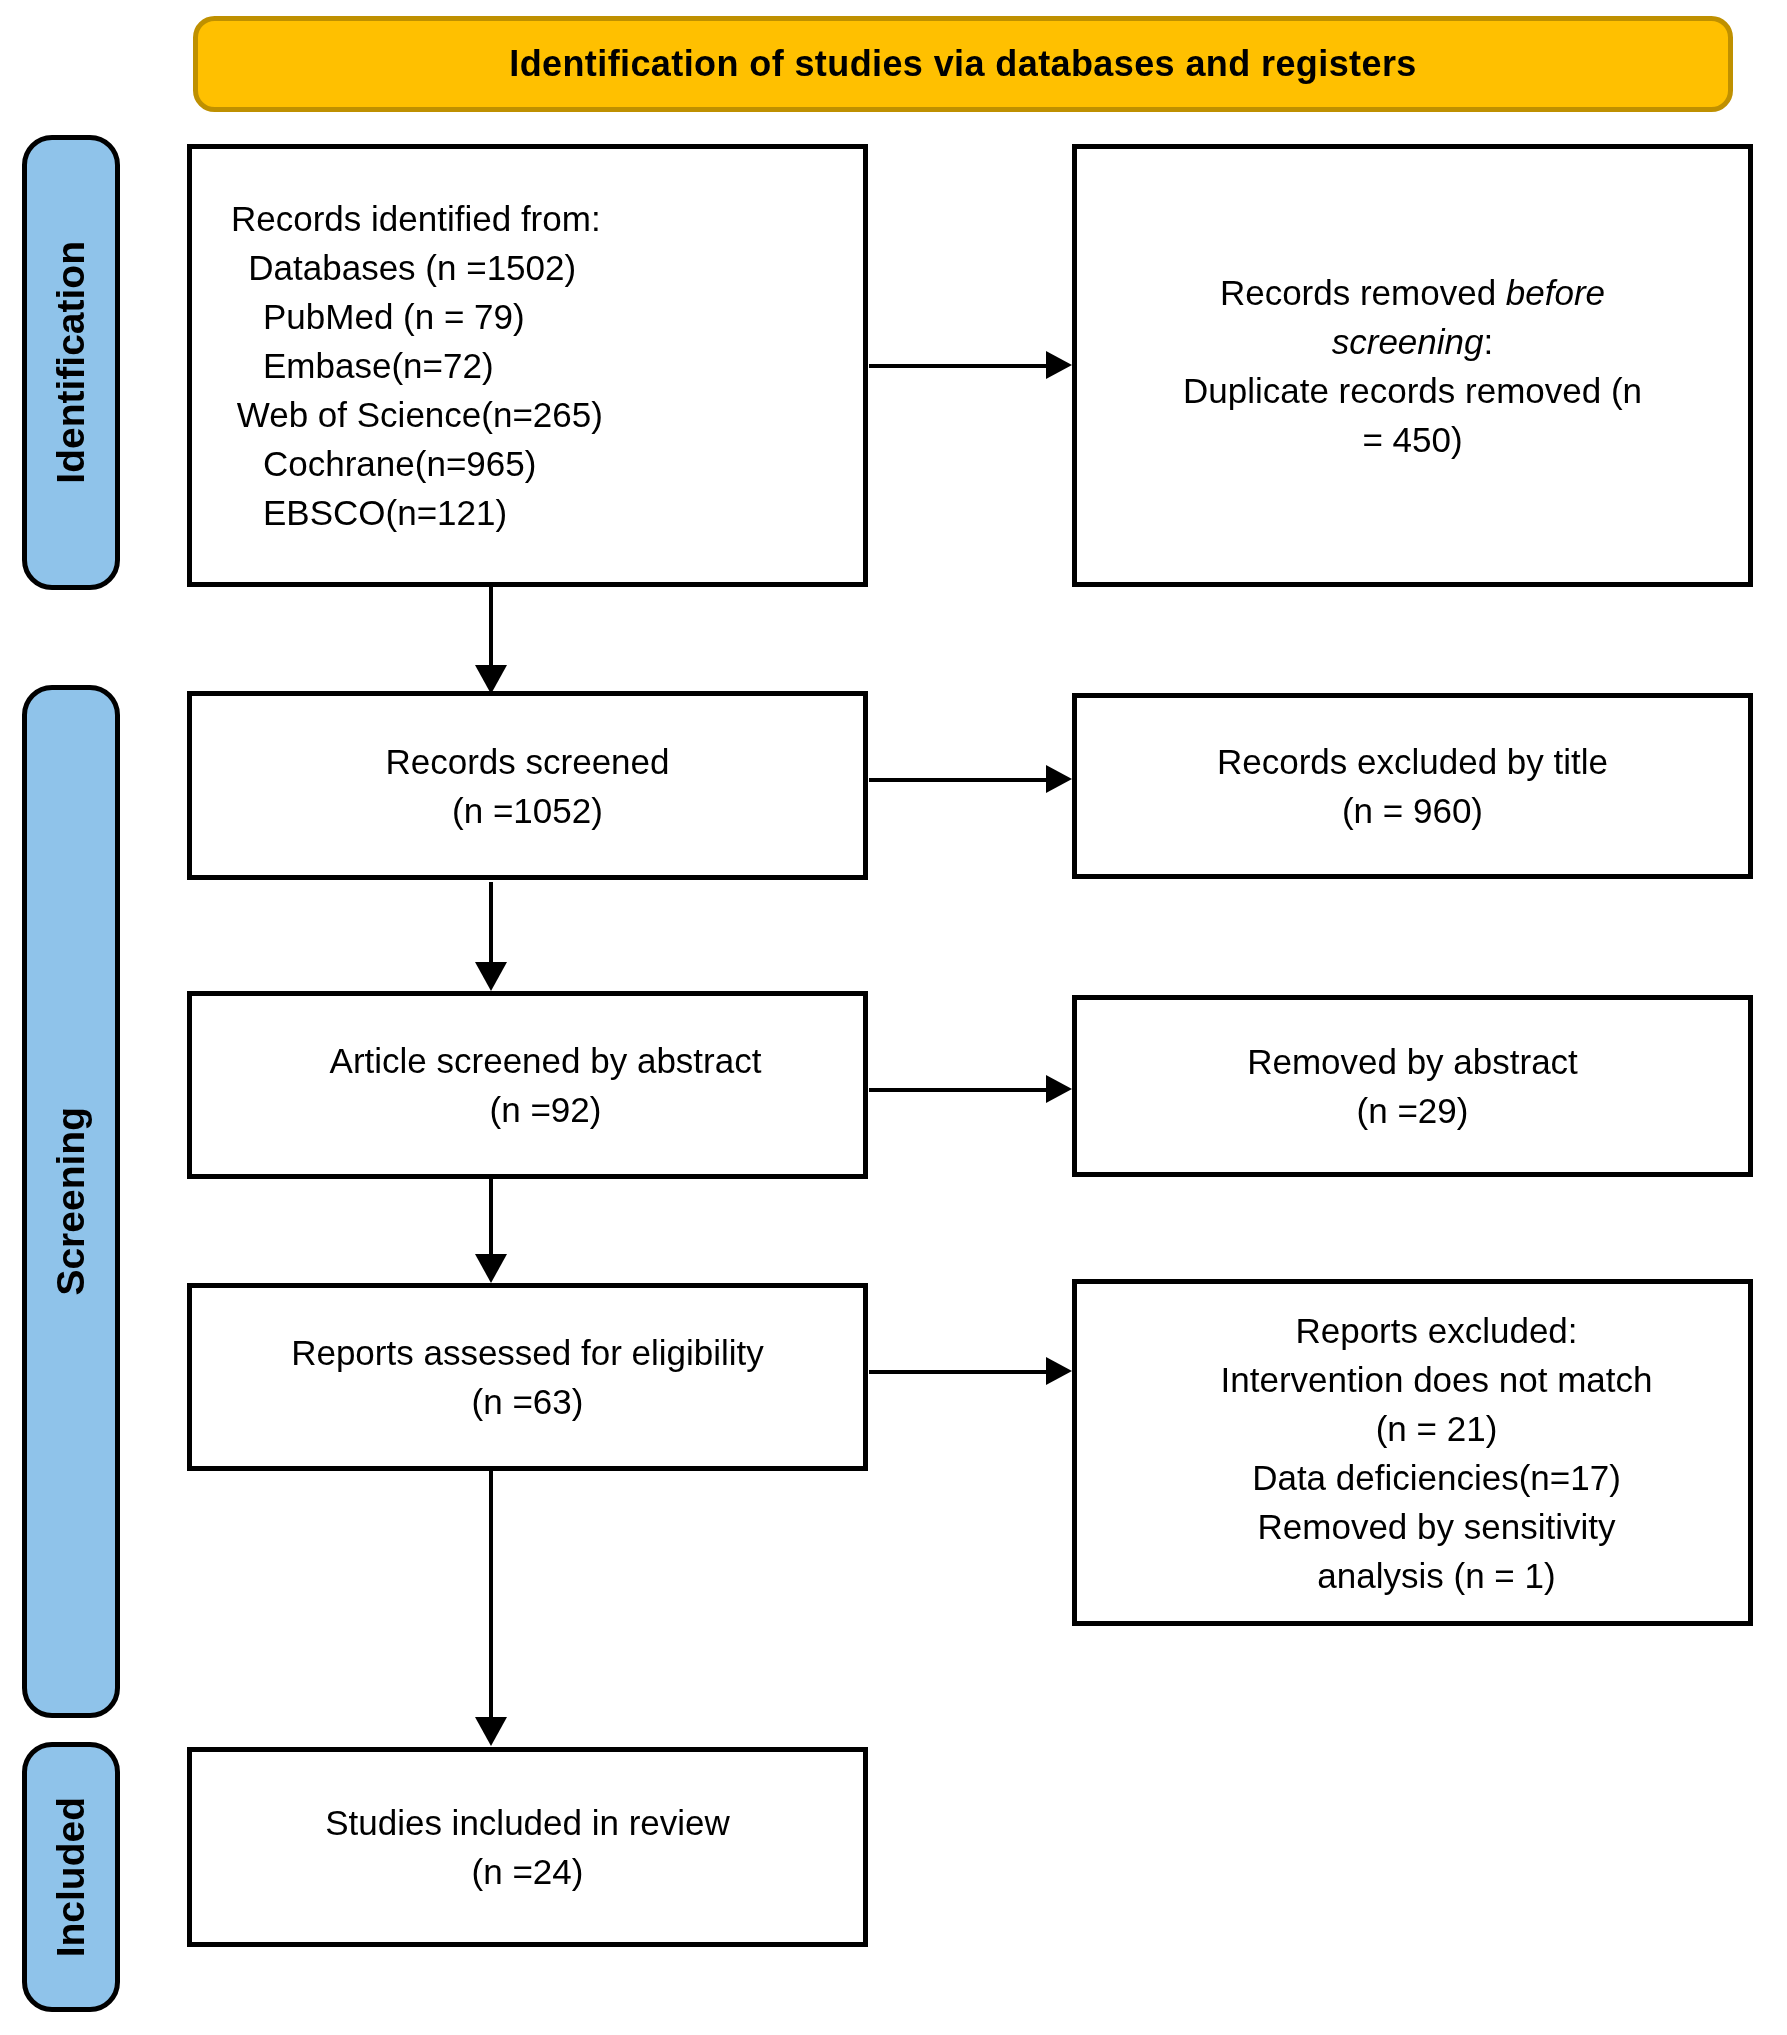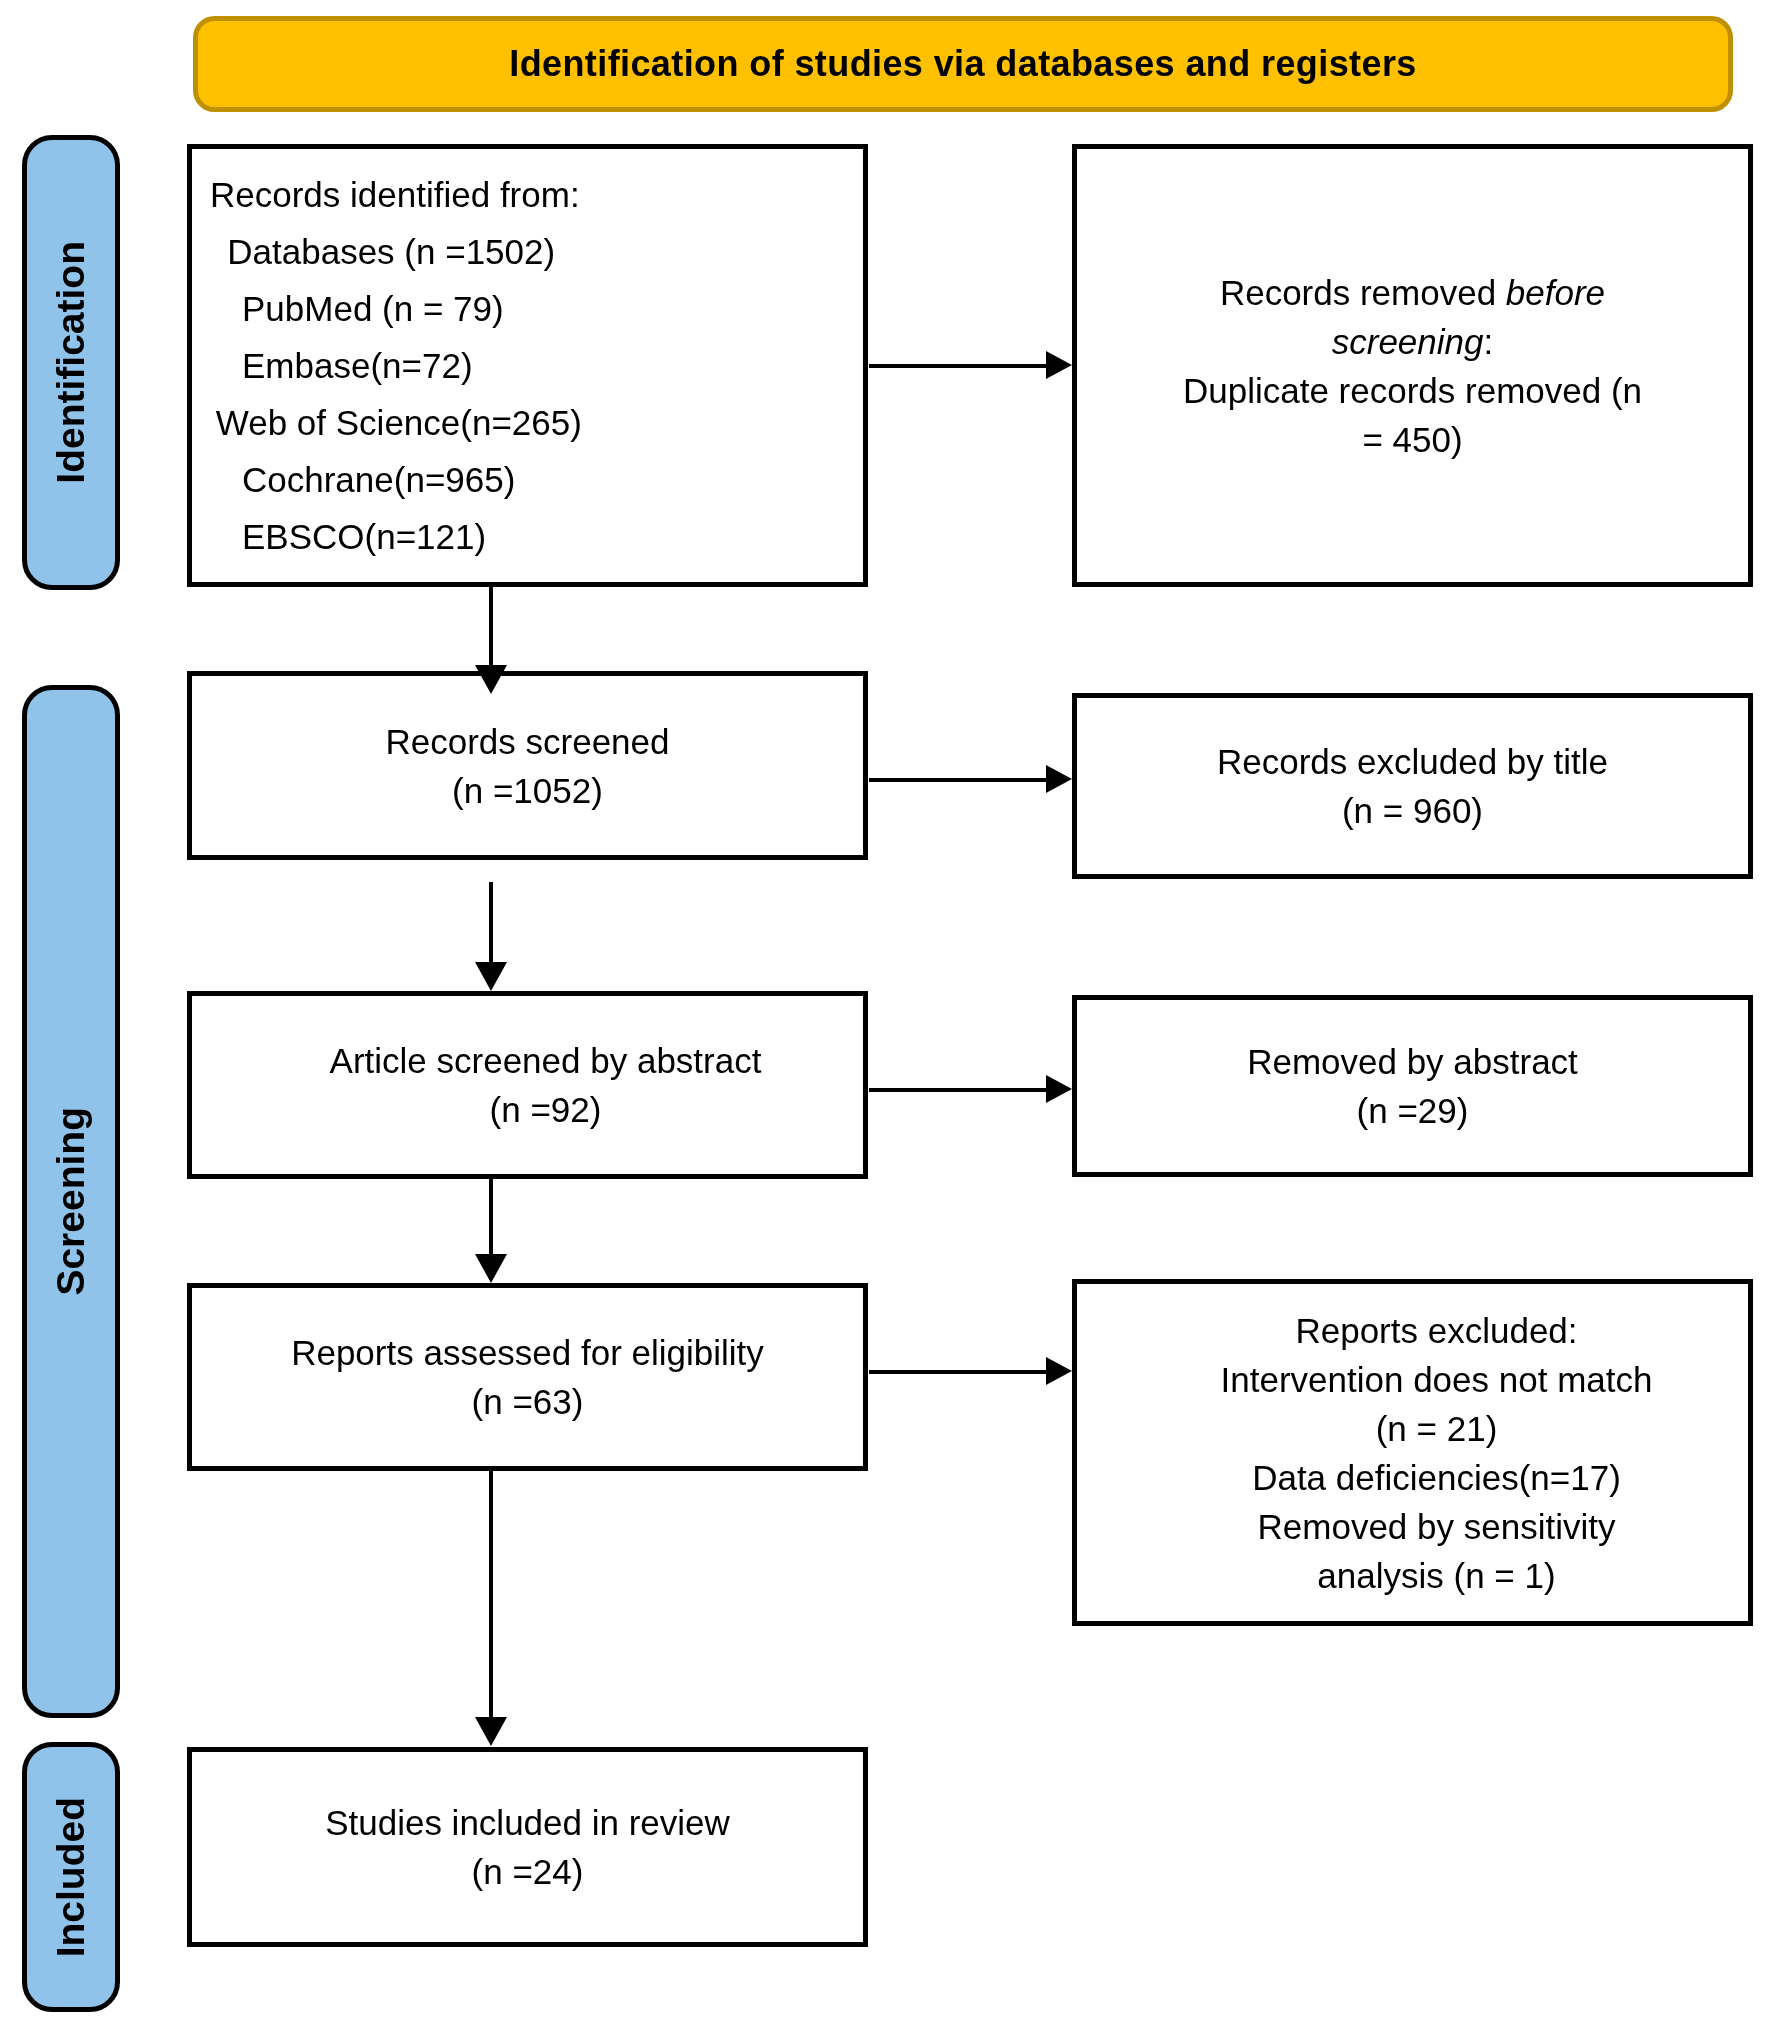--- a/index.html
+++ b/index.html
@@ -60,33 +60,33 @@
     position: absolute;
     background: #fff;
     border: 5px solid var(--box-border, #000);
     box-sizing: border-box;
     display: flex; align-items: center; justify-content: center;
   }
   .col-l { left: 187px;  width: 681px; }
   .col-r { left: 1072px; width: 681px; }
 
   .b1 { top: 144px;  height: 443px; }
-  .b2 { top: 671px;  height: 189px; }
+  .b2 { top: 691px;  height: 189px; }
   .b3 { top: 991px; height: 188px; padding-left: 36px; }
   .b4 { top: 1283px; height: 188px; }
   .b5 { top: 1747px; height: 200px; }
 
   .r1 { top: 144px;  height: 443px; }
   .r2 { top: 693px;  height: 186px; }
   .r3 { top: 995px; height: 182px; }
   .r4 { top: 1279px; height: 347px; padding-left: 48px; }
 
   .lines { display: flex; flex-direction: column; }
   .lines.center { align-items: center; text-align: left; }
-  .lines.left   { align-items: flex-start; text-align: left; padding-left: 18px; align-self: center; width: 100%; box-sizing: border-box; gap: 8px; }
+  .lines.left   { align-items: flex-start; text-align: left; padding-left: 39px; align-self: center; width: 100%; box-sizing: border-box; }
   .ln {
     font-size: 35px;
     line-height: 49px;
     white-space: nowrap;
   }
   .ln em { font-style: italic; }
   .ind1 { padding-left: 5.8px;  }
   .ind2 { padding-left: 17.3px; }
   .ind3 { padding-left: 32px; }
 

